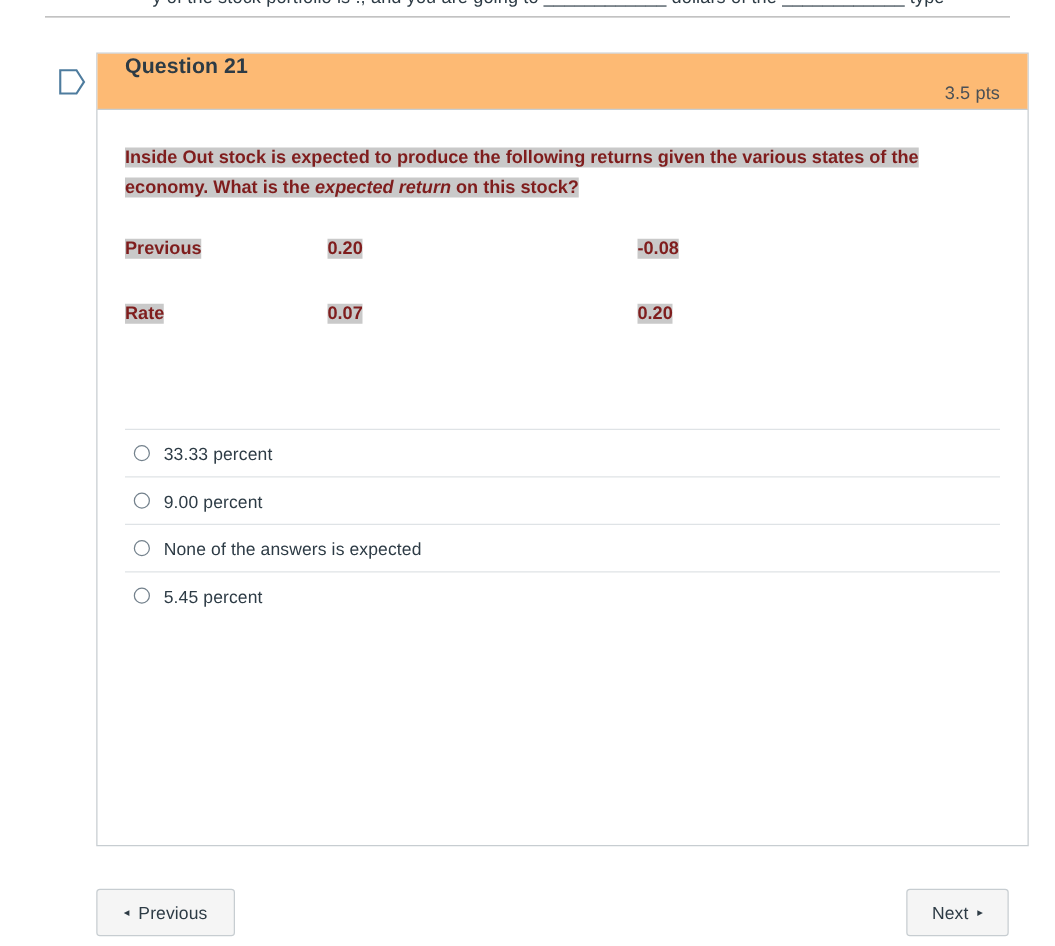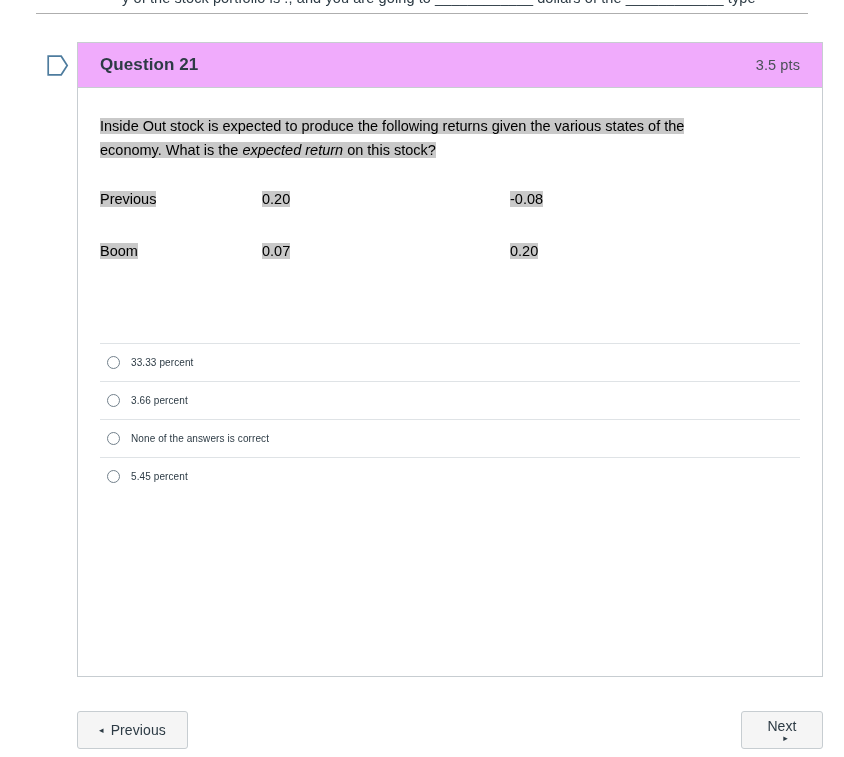--- a/index.html
+++ b/index.html
@@ -59,48 +59,50 @@
     left: 77px;
     top: 42px;
     width: 746px;
     height: 635px;
     border: 1px solid #c7cdd1;
     background: #ffffff;
     box-sizing: border-box;
   }
   .question-header {
     height: 45px;
-    background: #f0abfc;
+    background: #fdba74;
     border-bottom: 1px solid #c7cdd1;
     display: flex;
-    align-items: center;
+    align-items: flex-start;
     justify-content: space-between;
     padding: 0 22px 0 22px;
     box-sizing: border-box;
   }
   .question-title {
     font-size: 17px;
     font-weight: bold;
     color: #2d3b45;
     letter-spacing: .1px;
   }
   .question-points {
     font-size: 14.5px;
     color: #4a5056;
     letter-spacing: .1px;
+    margin-top: 24px;
   }
 
   .question-body {
     padding: 26px 22px 0 22px;
   }
 
   .hl {
     background: #c9c9c9;
-    color: #000000;
+    color: #7f1d1d;
     box-decoration-break: clone;
+    font-weight: bold;
     -webkit-box-decoration-break: clone;
   }
 
   .q-text {
     font-size: 14.5px;
     line-height: 24px;
     color: #33444e;
     max-width: 648px;
     margin: 0;
   }
@@ -148,21 +150,21 @@
   .radio {
     width: 11px;
     height: 11px;
     border: 1px solid #73818c;
     border-radius: 50%;
     background: #ffffff;
     flex: 0 0 auto;
     margin-right: 11px;
   }
   .answer-label {
-    font-size: 10px;
+    font-size: 14px;
     color: #2d3b45;
     letter-spacing: .1px;
   }
 
   
   .nav-row {
     position: absolute;
     left: 77px;
     top: 711px;
     width: 746px;
@@ -178,21 +180,21 @@
     font-size: 14px;
     color: #2d3b45;
     display: flex;
     align-items: center;
     justify-content: center;
     box-sizing: border-box;
     cursor: pointer;
     letter-spacing: .1px;
   }
   .btn-prev { left: 0; width: 111px; }
-  .btn-next { right: 0; width: 82px; flex-direction: column; }
+  .btn-next { right: 16px; width: 82px; }
   .arrow {
     font-size: 9px;
     line-height: 1;
     color: #2d3b45;
     position: relative;
     top: 0px;
   }
   .arrow-left { margin-right: 7px; }
   .arrow-right { margin-left: 7px; }
 </style>
@@ -229,42 +231,42 @@
           <col class="col-b">
           <col class="col-c">
       </colgroup>
       <tbody>
         <tr class="row-data">
           <td><span class="hl">Previous</span></td>
           <td><span class="hl">0.20</span></td>
           <td><span class="hl">-0.08</span></td>
         </tr>
         <tr class="row-data">
-          <td><span class="hl">Boom</span></td>
+          <td><span class="hl">Rate</span></td>
           <td><span class="hl">0.07</span></td>
           <td><span class="hl">0.20</span></td>
         </tr>
       </tbody>
     </table>
 
     <div class="spacer-block"></div>
   </div>
 
   <ul class="answers">
     <li class="answer-row">
       <span class="radio"></span>
       <span class="answer-label">33.33 percent</span>
     </li>
     <li class="answer-row">
       <span class="radio"></span>
-      <span class="answer-label">3.66 percent</span>
-    </li>
-    <li class="answer-row">
-      <span class="radio"></span>
-      <span class="answer-label">None of the answers is correct</span>
+      <span class="answer-label">9.00 percent</span>
+    </li>
+    <li class="answer-row">
+      <span class="radio"></span>
+      <span class="answer-label">None of the answers is expected</span>
     </li>
     <li class="answer-row">
       <span class="radio"></span>
       <span class="answer-label">5.45 percent</span>
     </li>
   </ul>
 
 </div>
 
 <div class="nav-row">

